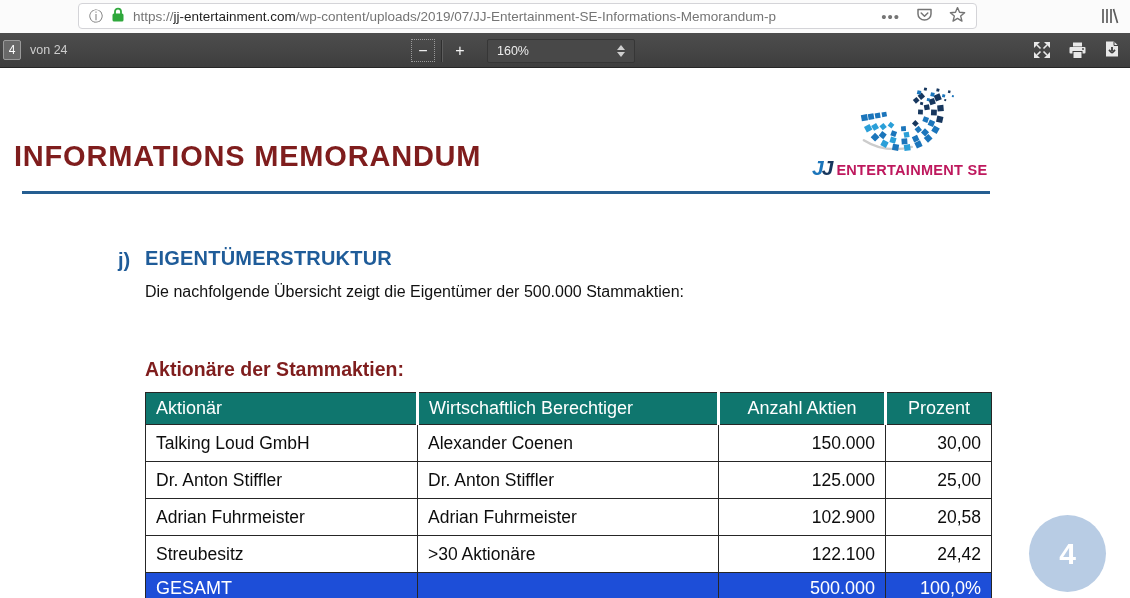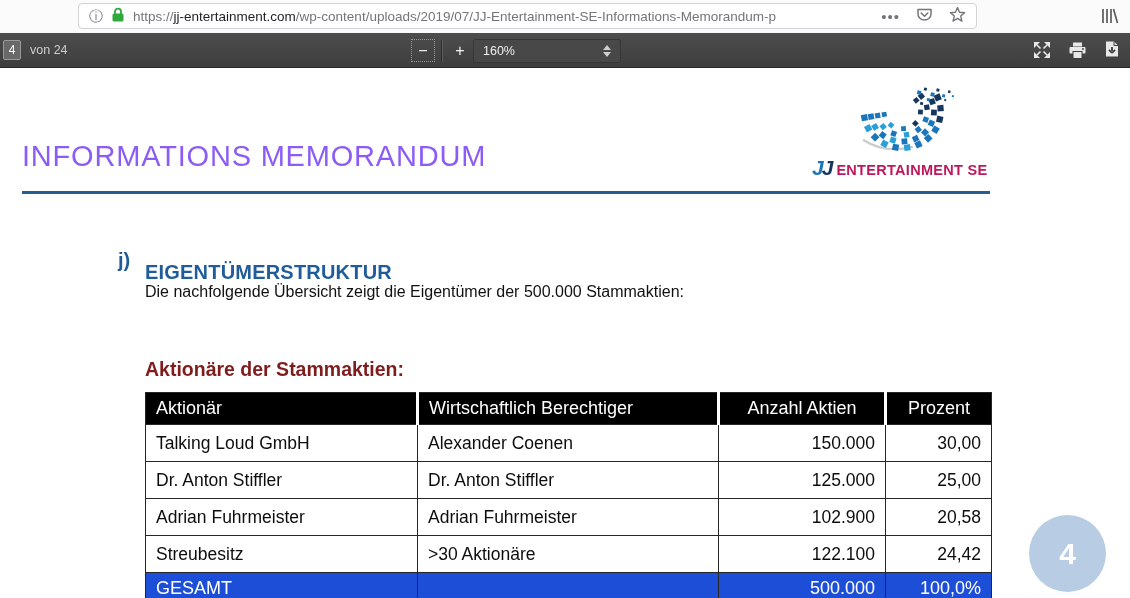--- a/index.html
+++ b/index.html
@@ -24,52 +24,52 @@
   .page-input { position:absolute; left:3px; top:7px; width:18px; height:20px;
                 background:#696969; border:1px solid #9a9a9a; border-radius:2px;
                 color:#fff; font-size:12px; text-align:center;
                 font-family:"Liberation Sans", sans-serif; }
   .page-count { position:absolute; left:30px; top:10px; font-size:12.5px; color:#cccccc; }
   .zoom-group { position:absolute; left:410px; top:5px; display:flex; align-items:center; }
   .tool-btn { width:26px; height:25px; background:transparent; border:none; color:#f2f2f2;
               font-size:16px; display:flex; align-items:center; justify-content:center; cursor:default; }
   .zoom-out-btn { outline:1px dotted #9a9a9a; outline-offset:-2px; }
   .vsep { width:1px; height:22px; background:#2e2e2e; box-shadow:1px 0 0 #5d5d5d; margin:0 5px; }
-  .zoom-select { margin-left:0; width:148px; height:24px; background:#484848;
+  .zoom-select { margin-left:14px; width:148px; height:24px; background:#484848;
                  border:1px solid #363636; border-radius:2px; display:flex; align-items:center;
                  padding:0 9px; font-size:12.5px; color:#ededed; }
   .spinner { margin-left:auto; display:flex; flex-direction:column; gap:2px; align-items:center; }
   .tri-up { width:0; height:0; border-left:4px solid transparent; border-right:4px solid transparent;
             border-bottom:5px solid #cfcfcf; }
   .tri-down { width:0; height:0; border-left:4px solid transparent; border-right:4px solid transparent;
               border-top:5px solid #cfcfcf; }
   .right-icons { position:absolute; right:10px; top:8px; display:flex; gap:17px; align-items:center; }
 
   
   #page { position:absolute; left:0; top:68px; width:1130px; height:530px; background:#fff; }
-  .doc-title { position:absolute; left:22px; top:72px; font-size:29px; letter-spacing:0.8px; color:#8b5cf6; }
+  .doc-title { position:absolute; left:14px; top:72px; font-size:29px; letter-spacing:0.8px; color:#7f1d1d;font-weight:bold; }
   .title-rule { position:absolute; left:22px; top:123px; width:968px; height:3px; background:#255e91; }
 
   .logo { position:absolute; left:812px; top:18px; width:180px; }
   .logo-globe { display:block; margin-left:48px; }
   .logo-text { margin-top:0px; white-space:nowrap; }
   .logo-jj { font-size:21px; font-weight:700; font-style:italic; letter-spacing:-2px; }
   .logo-j1 { color:#1b75bb; } .logo-j2 { color:#17375e; }
   .logo-name { font-size:14.5px; font-weight:800; color:#be185d; letter-spacing:0.3px; margin-left:5px; }
 
   .section-line { position:absolute; left:118px; top:181px; font-size:20px; font-weight:700; color:#1f5c99; }
-  .section-heading { position:absolute; left:145px; top:193px; font-size:20px; font-weight:700;
+  .section-heading { position:absolute; left:145px; top:179px; font-size:20px; font-weight:700;
                      color:#1f5c99; letter-spacing:0.2px; }
   .intro-text { position:absolute; left:145px; top:215px; font-size:16px; color:#111; }
   .table-label { position:absolute; left:145px; top:290px; font-size:19.5px; font-weight:700; color:#7f1d1d; }
 
   .table-wrap { position:absolute; left:145px; top:324px; width:846px;
                 padding-bottom:2px; border-bottom:2px solid #262626; }
   table { width:100%; border-collapse:collapse; table-layout:fixed; }
-  th { background:#000000; color:#fff; font-weight:400; font-size:18px; height:32px;
+  th { background:#0f766e; color:#fff; font-weight:400; font-size:18px; height:32px;
        text-align:left; padding:0 10px; border-left:3px solid #fff; border-top:1px solid #262626;margin-left:40px; }
   th:first-child { border-left:1px solid #262626; }
   th:last-child { border-right:1px solid #262626; }
   th.center { text-align:center; padding:0 4px; }
   td { border:1px solid #262626; font-size:17.5px; color:#0d0d0d; height:37px; padding:0 10px;
        overflow:hidden; white-space:nowrap; }
   td.num { text-align:right; }
   tfoot td { background:#1d4ed8; color:#fff; font-size:18px; height:32px; }
 
   .page-badge { position:absolute; left:1029px; top:447px; width:77px; height:77px; border-radius:50%;

